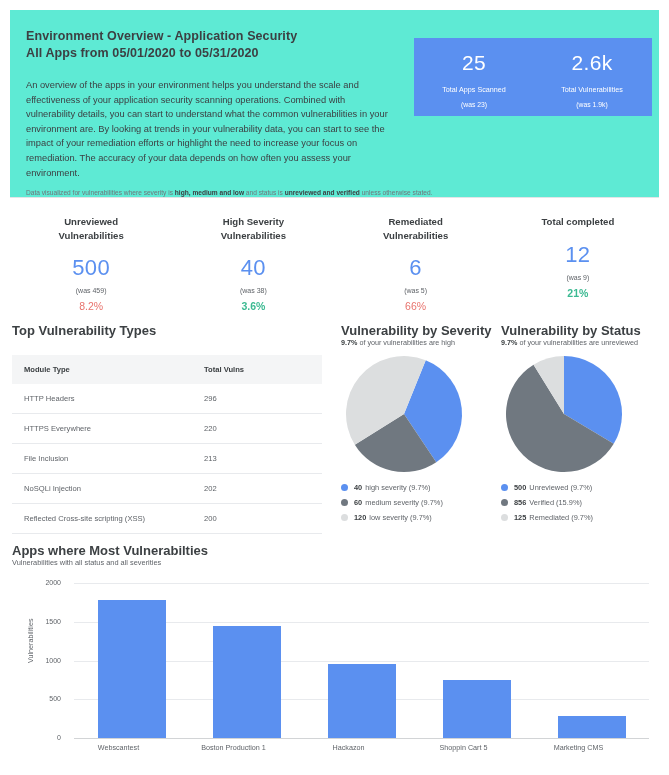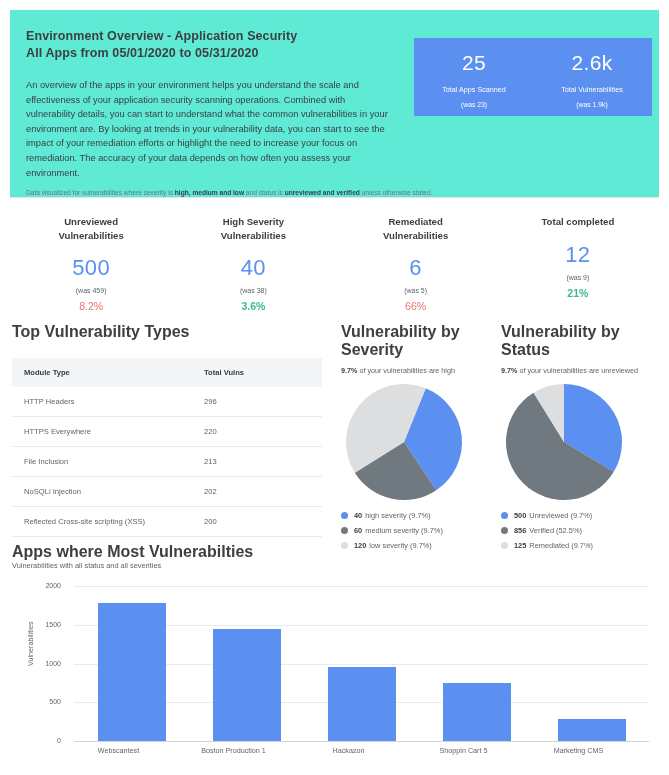--- a/index.html
+++ b/index.html
@@ -63,42 +63,42 @@
     font-size: 22px; color: #5b90f0; font-weight: 400;
     margin-top: 13px; letter-spacing: .3px;
   }
   .metric .m-was { font-size: 7px; color: #5f6368; margin-top: 6px; }
   .metric .m-delta { font-size: 10.5px; margin-top: 6px; }
   .m-delta.up { color: #e8736d; }
   .m-delta.down { color: #3cba92; font-weight: bold; }
 
   
   .section-title {
-    font-size: 16px; font-weight: bold; color: #3c4043;
+    font-size: 13px; font-weight: bold; color: #3c4043;
   }
   .table-block { position: absolute; left: 12px; top: 323px; width: 310px; }
   .vtable { width: 310px; border-collapse: collapse; margin-top: 17px; }
   .vtable th {
     background: #f4f5f6; text-align: left;
     font-size: 7.6px; font-weight: bold; color: #3c4043;
     padding: 10px 0 10px 12px; height: 28px;
   }
   .vtable th.c2, .vtable td.c2 { padding-left: 0; width: 118px; }
   .vtable td {
     font-size: 7.6px; color: #5f6368;
     padding: 10px 0 10px 12px; height: 29px;
     border-bottom: 1px solid #e8eaed;
   }
   .vtable tr:first-child td { border-top: none; }
 
   
   .pie-block { position: absolute; top: 323px; }
   .pie-block.p1 { left: 341px; width: 160px; }
   .pie-block.p2 { left: 501px; width: 160px; }
-  .pie-sub { font-size: 7.2px; color: #5f6368; margin-top: 7px; }
+  .pie-sub { font-size: 7.2px; color: #5f6368; }
   .pie-sub b { color: #3c4043; }
   .pie-svg { margin-top: 8px; display: block; }
   .legend { margin-top: 10px; }
   .legend-row {
     display: flex; align-items: center;
     font-size: 7.4px; color: #5f6368; margin-bottom: 6px;
   }
   .legend-dot {
     width: 7px; height: 7px; border-radius: 50%;
     margin-right: 6px; flex: 0 0 auto;
@@ -283,21 +283,21 @@
     </svg>
   <div class="legend">
     <div class="legend-row">
       <span class="legend-dot" id="d10" style="background: rgb(91, 144, 240);"></span>
       <b>500</b>
       <span>Unreviewed (9.7%)</span>
     </div>
     <div class="legend-row">
       <span class="legend-dot" id="d11" style="background: rgb(112, 120, 128);"></span>
       <b>856</b>
-      <span>Verified (52.5%)</span>
+      <span>Verified (15.9%)</span>
     </div>
     <div class="legend-row">
       <span class="legend-dot" id="d12" style="background: rgb(220, 222, 223);"></span>
       <b>125</b>
       <span>Remediated (9.7%)</span>
     </div>
   </div>
 </div>
 
 <div class="bar-block">

